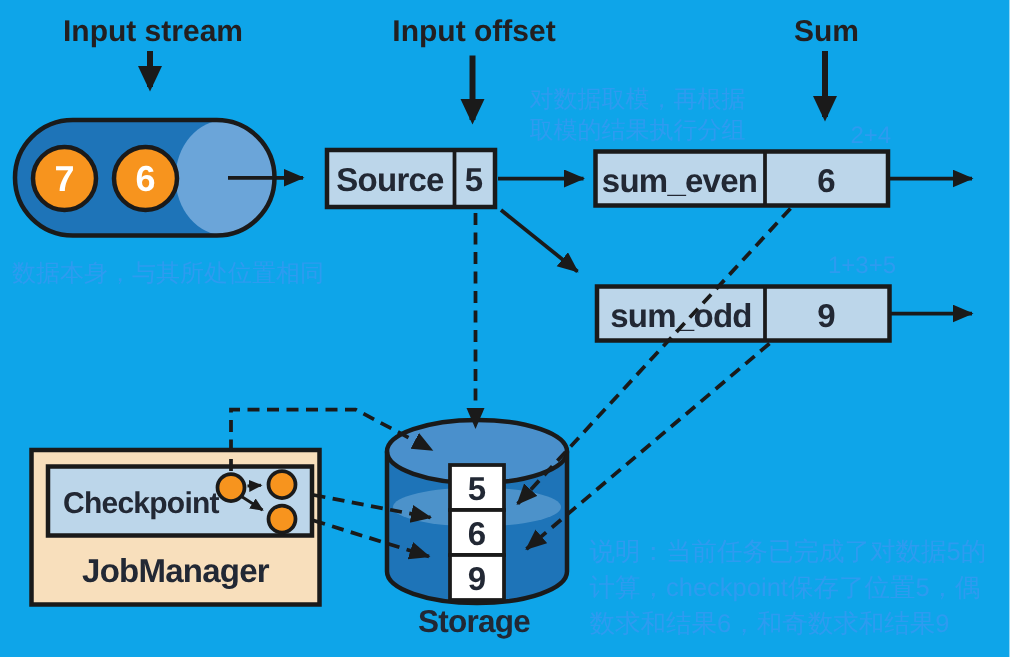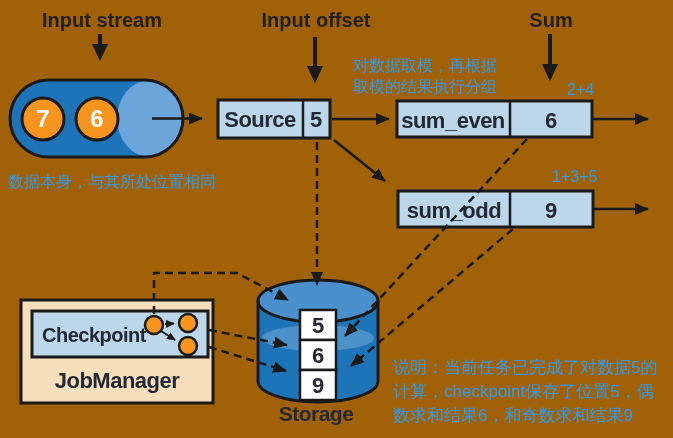--- a/index.html
+++ b/index.html
@@ -1,16 +1,16 @@
 <!DOCTYPE html>
 <html><head>
 <meta charset="utf-8">
 <style>
   html,body{margin:0;padding:0;background:#ffffff;}
-  .canvas{position:relative;width:673px;height:438px;background:#a16207;overflow:hidden;
+  .canvas{position:relative;width:673px;height:438px;background:#0ea5e9;overflow:hidden;
           font-family:"Liberation Sans",sans-serif;}
   svg{display:block;}
   text{font-family:"Liberation Sans",sans-serif;}
   .toplbl{font-size:20px;font-weight:bold;fill:#231F20;}
   .nodelbl{font-size:22px;font-weight:bold;fill:#222834;letter-spacing:-0.5px;}
   .vallbl{font-size:22px;font-weight:bold;fill:#222834;}
   .whitelbl{font-size:24px;font-weight:bold;fill:#ffffff;}
   .bluelbl{font-size:16px;fill:#2E9BF0;}
   .bluesum{font-size:16px;fill:#2E9BF0;}
   .blueexp{font-size:17px;fill:#2E9BF0;}

